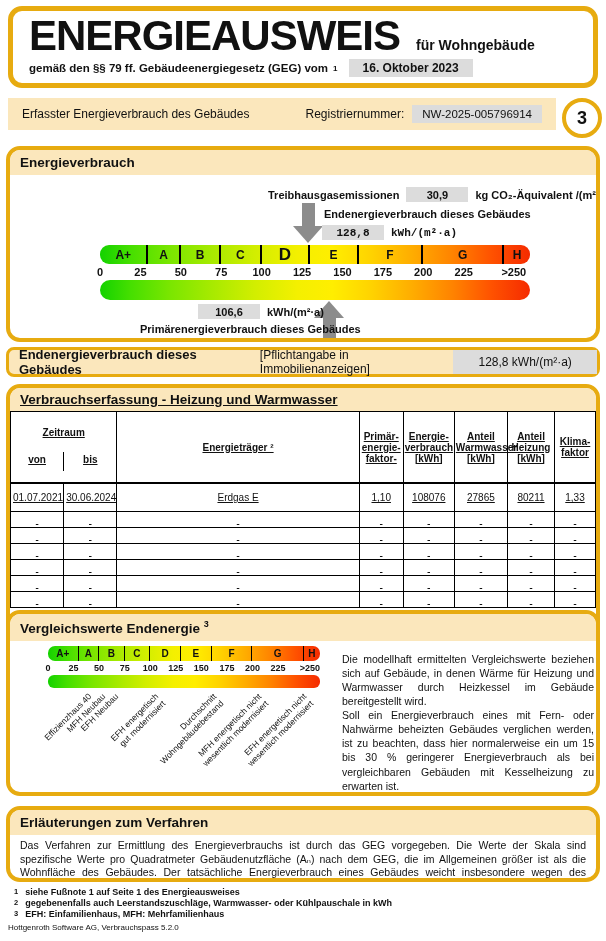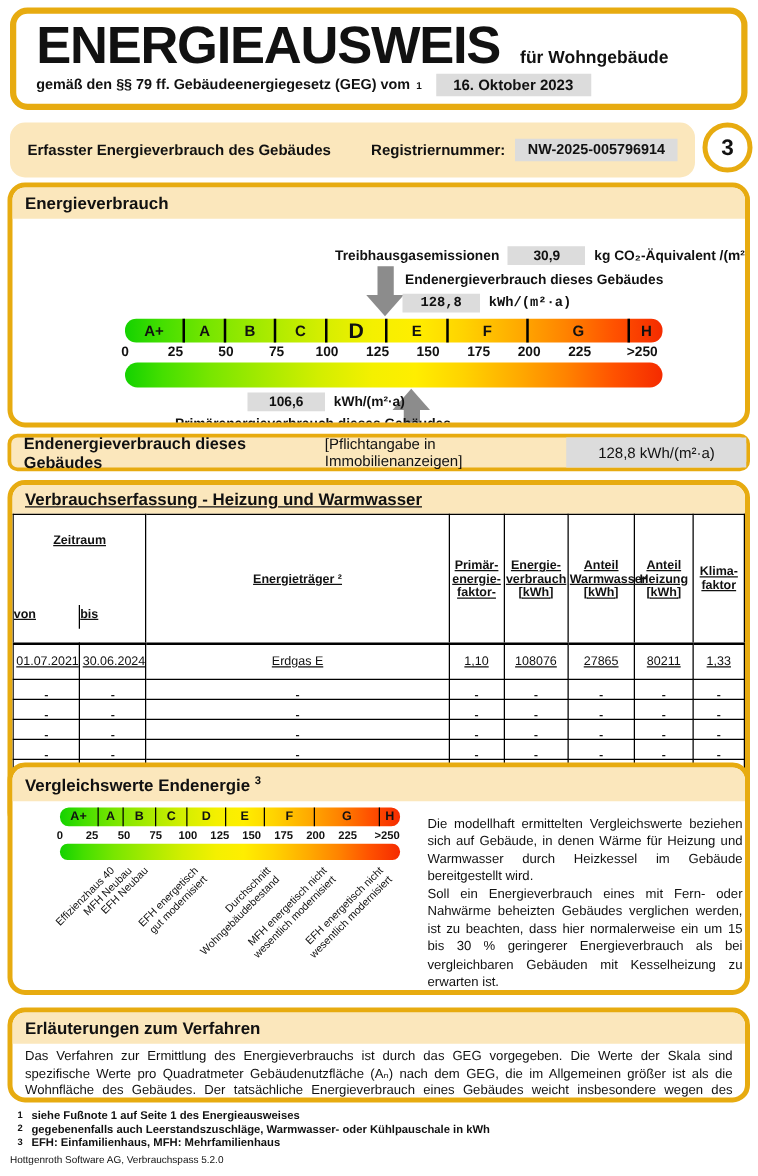--- a/index.html
+++ b/index.html
@@ -11,31 +11,31 @@
   .abs{position:absolute;box-sizing:border-box;}
   
   #titlebox{left:8px;top:6px;width:590px;height:82px;border:5px solid #E7AB10;border-radius:14px;padding:3px 16px;background:#fff;}
   .title-row{display:flex;align-items:baseline;gap:16px;}
   .big-title{font-size:42px;font-weight:700;letter-spacing:-1px;line-height:1.05;}
   .for-type{font-size:14px;font-weight:700;}
   .law-row{display:flex;align-items:center;gap:5px;font-size:11.5px;font-weight:600;margin-top:1px;}
   .law-row sup{font-size:8px;}
   .date-box{font-size:12px;font-weight:700;padding:2px 14px;margin-left:6px;}
   
-  #band1{left:8px;top:98px;width:548px;height:44px;background:#FBE7BC;border-radius:12px;display:flex;align-items:center;padding:0 14px;font-size:12px;font-weight:700;}
+  #band1{left:8px;top:98px;width:548px;height:32px;background:#FBE7BC;border-radius:0;display:flex;align-items:center;padding:0 14px;font-size:12px;font-weight:400;}
   #band1 .sp{flex:1;}
   #band1 .reg-box{font-size:11.5px;padding:3px 10px;margin-left:8px;}
   #circle3{left:562px;top:98px;width:40px;height:40px;border-radius:50%;border:4px solid #E7AB10;background:#fff;display:flex;align-items:center;justify-content:center;font-size:18px;font-weight:700;}
   
   .section{border:4px solid #E7AB10;border-radius:14px;background:#fff;overflow:hidden;}
   .sec-head{background:#FBE7BC;padding:5px 10px;font-size:13.5px;font-weight:700;}
   .sec-head sup{font-size:9px;}
   #sec-consumption{left:6px;top:146px;width:594px;height:196px;}
   
-  .chart{position:relative;margin:20px 0 0 90px;width:430px;height:160px;}
+  .chart{position:relative;margin:10px 0 0 90px;width:430px;height:160px;}
   .chart .row{position:absolute;display:flex;align-items:center;gap:7px;font-size:11px;font-weight:700;white-space:nowrap;}
   .gbox-sm{width:62px;height:15px;font-size:11px;font-weight:700;}
   .grad{background:linear-gradient(90deg,#14d200 0%,#45df00 7%,#79e600 16%,#a7ea00 26%,#d2ee00 36%,#f4f000 46%,#ffee00 54%,#ffd300 63%,#ffab00 73%,#ff8300 82%,#ff5200 91%,#f52b00 100%);}
   .class-band{position:absolute;left:0;width:100%;height:19px;border-radius:9px;}
   .chart .class-band{top:60px;}
   .seg{position:absolute;top:0;bottom:0;display:flex;align-items:center;justify-content:center;font-size:12px;font-weight:700;box-sizing:border-box;}
   .seg.div{border-right:2px solid #000;}
   .seg.cur{font-size:17px;font-weight:800;}
   .tick-row{position:absolute;left:0;width:100%;height:12px;font-size:11px;font-weight:700;}
   .chart .tick-row{top:81px;}
@@ -54,21 +54,21 @@
   #band2 .b-norm{font-size:12px;margin-left:7px;}
   #band2 .b-box{margin-left:auto;height:100%;width:150px;font-size:12px;}
   
   #sec-table{left:6px;top:384px;width:594px;height:280px;text-decoration:underline;}
   #sec-table .sec-head{padding:4px 10px;}
   table{width:100%;border-collapse:collapse;table-layout:fixed;}
   th{border:1px solid #000;border-bottom:2px solid #000;font-size:10px;font-weight:700;white-space:pre-line;vertical-align:middle;padding:3px 1px;}
   th.zcell{padding:0;}
   .zl{padding:4px 0 3px;text-align:center;}
   .zsub{display:flex;}
-  .zsub span{flex:1;text-align:left;padding:2px 0 6px;margin-top:32px;}
+  .zsub span{flex:1;text-align:center;padding:2px 16px 6px;}
   .zsub span:first-child{border-right:1px solid #000;}
   td{border:1px solid #000;text-align:center;font-size:10px;padding:8px 2px;}
   tr.empty td{padding:0;height:15px;font-size:9px;}
   
   #sec-compare{left:6px;top:610px;width:594px;height:186px;position:absolute;}
   .small-scale{position:absolute;left:38px;top:32px;width:272px;height:122px;}
   .small-scale .class-band{top:0;height:15px;border-radius:7px;}
   .small-scale .seg{font-size:10px;}
   .small-scale .seg.div{border-right:1.5px solid #000;}
   .small-scale .tick-row{top:17px;font-size:9px;}

